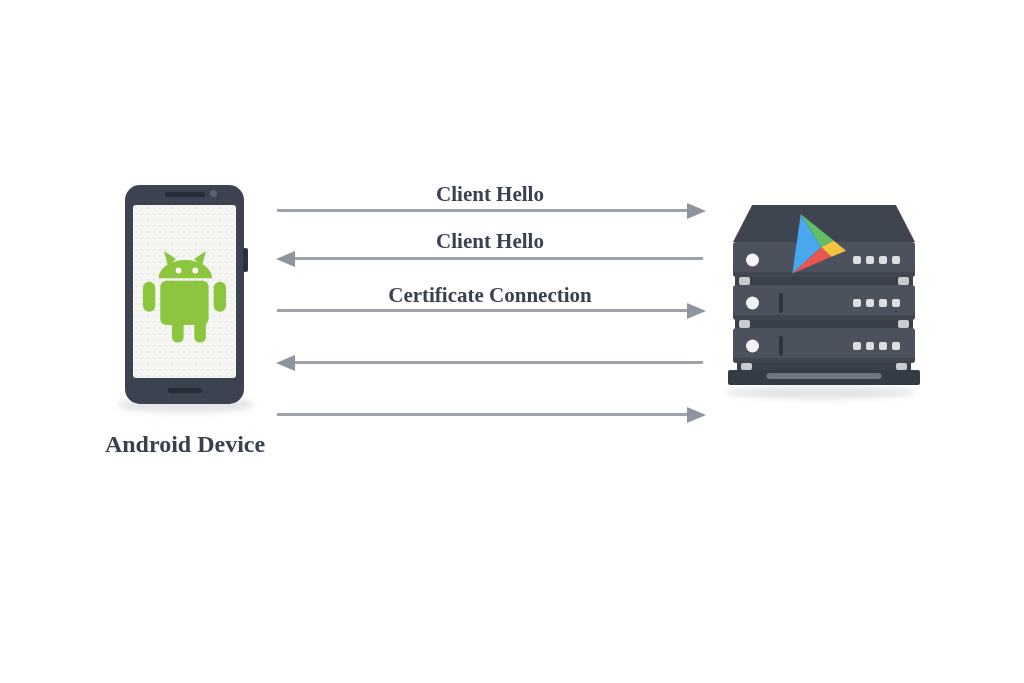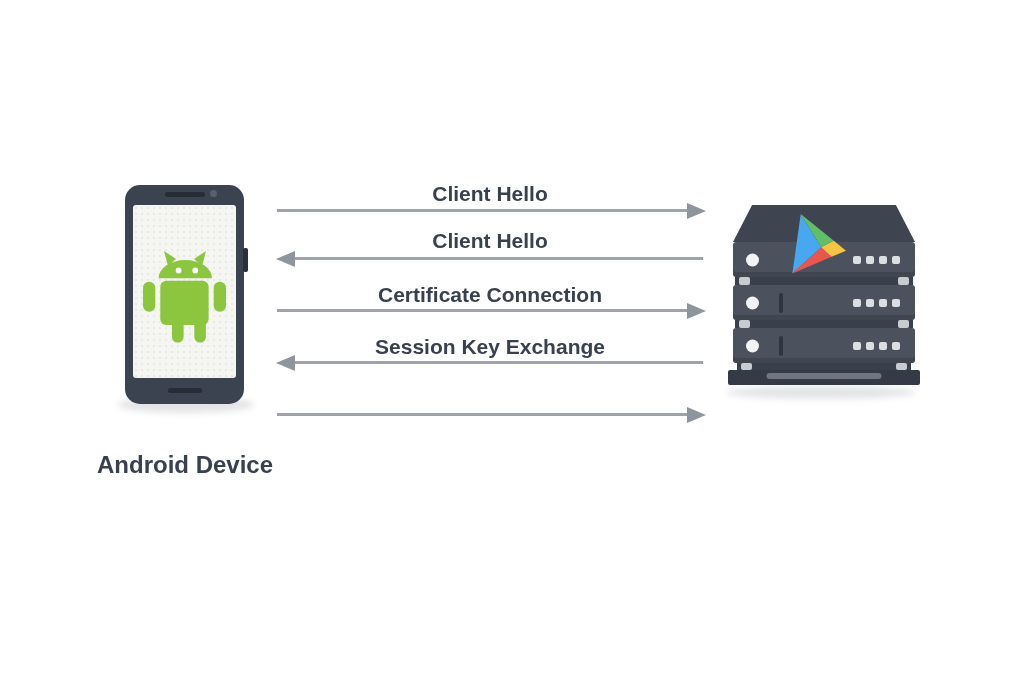--- a/index.html
+++ b/index.html
@@ -22,21 +22,21 @@
     --shadow:#e3e4e6;
     --play_blue:#47a8f0;
     --play_green:#5fbe66;
     --play_red:#e8564e;
     --play_yellow:#f6c443;
   }
   *{margin:0;padding:0;box-sizing:border-box;}
   body{background:#fff;}
   .canvas{
     position:relative;width:1024px;height:487px;background:var(--bg);
-    overflow:hidden;font-family:Liberation Sans, sans-serif;
+    overflow:hidden;font-family:Liberation Serif, serif;
   }
 
   
   .phone-shadow{position:absolute;left:118px;top:396px;width:136px;height:17px;
     background:var(--shadow);border-radius:50%;filter:blur(3px);}
   .phone{position:absolute;left:125px;top:185px;width:119px;height:219px;
     background:var(--device_body);border-radius:15px;z-index:2;}
   .phone .speaker{position:absolute;left:50%;top:7px;transform:translateX(-50%);
     width:40px;height:5px;border-radius:3px;background:var(--device_detail);}
   .phone .camera{position:absolute;left:85px;top:5px;width:7px;height:7px;
@@ -88,21 +88,21 @@
   .leds i{width:8px;height:8px;border-radius:2px;background:var(--led_white);}
   .srv-base{position:absolute;left:-5px;right:-5px;top:165px;height:15px;
     background:var(--server_base);border-radius:2px;}
   .srv-base .slot{position:absolute;left:50%;top:3px;transform:translateX(-50%);
     width:115px;height:6px;border-radius:3px;background:var(--server_slot);}
   .play-logo{position:absolute;left:55px;top:10px;width:64px;height:64px;
     transform:rotate(8deg);z-index:4;}
 
   
   .entity-label{position:absolute;transform:translateX(-50%);
-    font-size:24px;font-weight:700;color:var(--text_dark);white-space:nowrap;margin-top:20px;}
+    font-size:24px;font-weight:700;color:var(--text_dark);white-space:nowrap;}
   .label-left{left:185px;top:431px;}
   .label-right{left:818px;top:433px;}
 </style>
 </head>
 <body>
 
 <div class="canvas">
 
   <div class="phone-shadow"></div>
   <div class="phone">
@@ -135,21 +135,20 @@
   <div class="head-right" style="top:203px"></div>
 
   <div class="msg-label" style="top:229px">Client Hello</div>
   <div class="arrow-line line-left" style="top:257px"></div>
   <div class="head-left" style="top:251px"></div>
 
   <div class="msg-label" style="top:283px">Certificate Connection</div>
   <div class="arrow-line line-right" style="top:309px"></div>
   <div class="head-right" style="top:303px"></div>
 
-  <div class="msg-label" style="top:335px">Session Key Exchange</div>
   <div class="arrow-line line-left" style="top:361px"></div>
   <div class="head-left" style="top:355px"></div>
 
   <div class="arrow-line line-right" style="top:413px"></div>
   <div class="head-right" style="top:407px"></div>
 
   <div class="server-shadow"></div>
   <div class="server">
     <div class="srv-top"></div>
 

